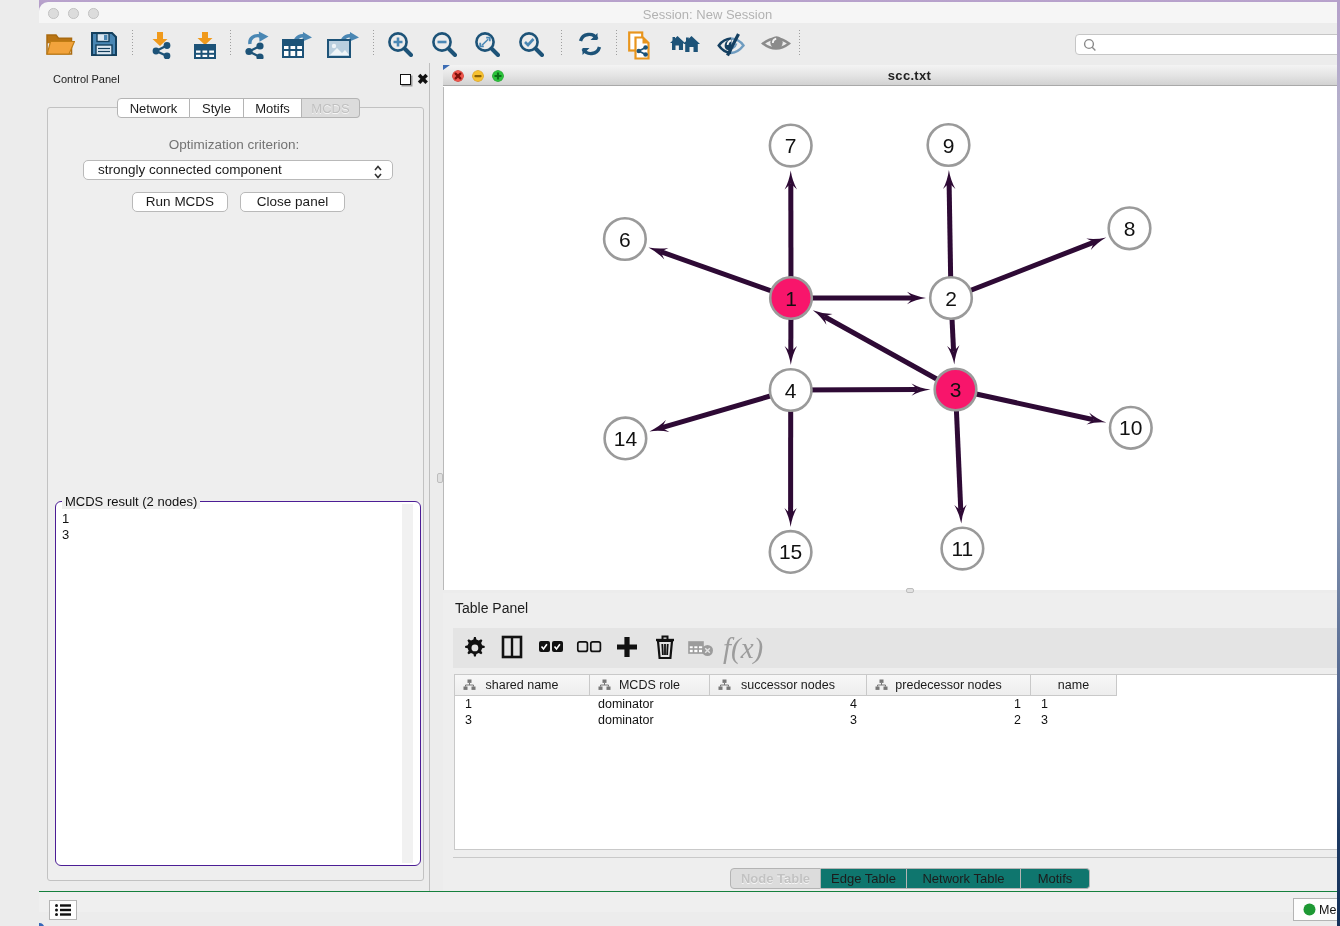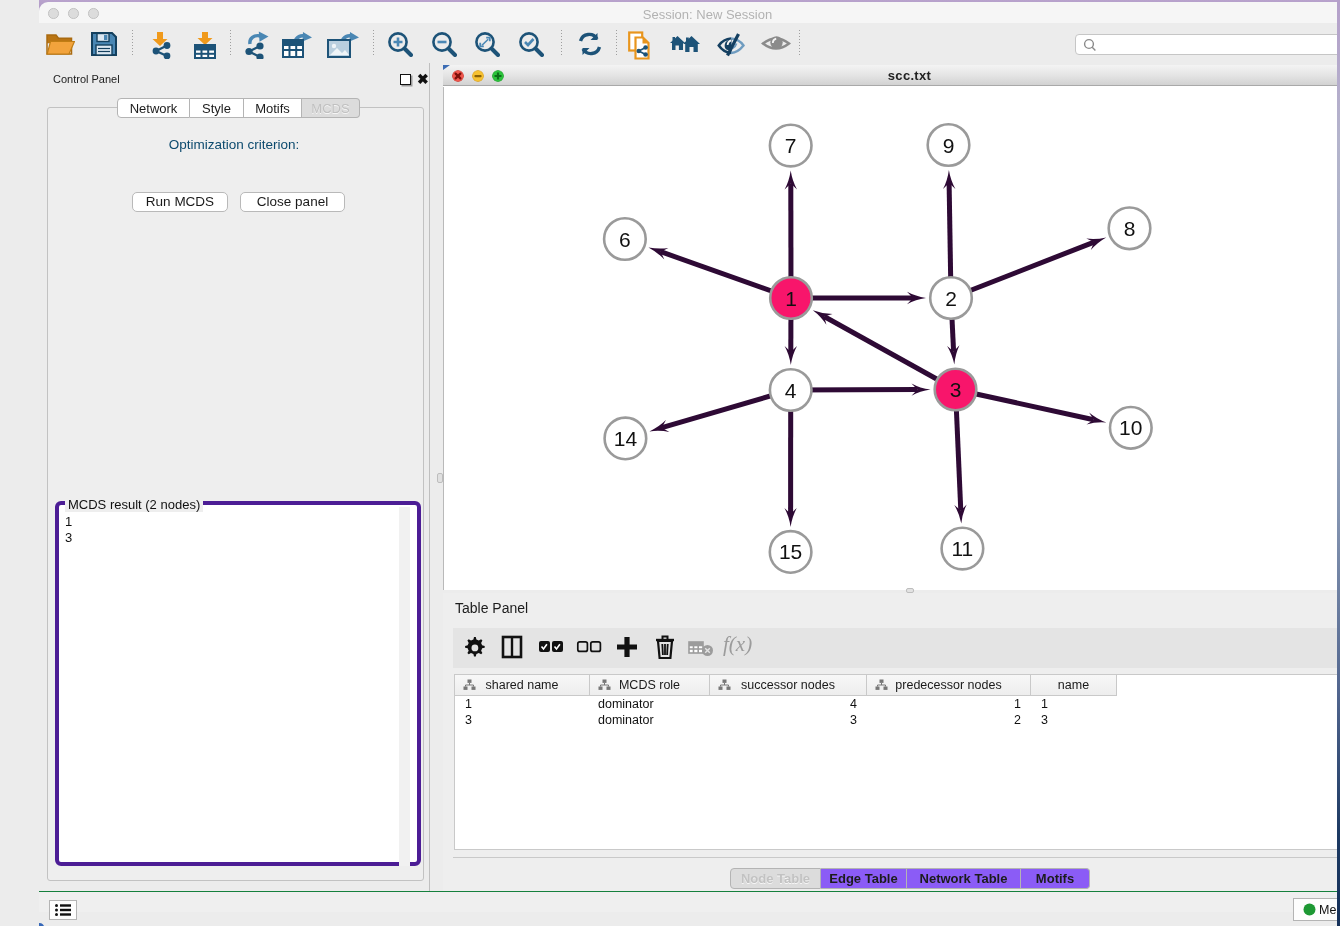--- a/index.html
+++ b/index.html
@@ -32,28 +32,28 @@
 .dockbtn-x { position:absolute; top:8px; font-size:14px; font-weight:bold; color:#111; }
 #cptabs { position:absolute; left:78px; top:35px; height:36px; display:flex; }
 .cptab { height:20px; line-height:19px; font-size:13px; color:#1c1c1c; text-align:center;
   background:#fff; border:1px solid #b4b4b4; border-left:none; }
 .cptab:first-child { border-left:1px solid #b4b4b4; border-radius:4px 0 0 4px; }
 .cptab.seltab { background:#dcdcdc; color:#c0c0c0; text-shadow:0 1px 0 #f5f5f5;
   border-radius:0 4px 4px 0; }
 #cpcontent { position:absolute; left:8px; top:44px; width:377px; height:774px;
   background:#eeeeee; border:1px solid #c2c2c2; border-radius:3px; }
 #optlabel { position:absolute; left:0; top:74px; width:100%; text-align:center;
-  font-size:13.5px; color:#0c4a6e; }
+  font-size:13.5px; color:#737373; }
 #optselect { position:absolute; left:44px; top:97px; width:310px; height:20px; background:#fff;
   border:1px solid #b9b9b9; border-radius:5px; font-size:13.5px; color:#1a1a1a;
   line-height:18px; padding-left:14px; }
 .cbtn { position:absolute; top:129px; height:20px; background:#fff; border:1px solid #b9b9b9;
   border-radius:5px; font-size:13.5px; color:#1a1a1a; text-align:center; line-height:18px; }
 #mcdsbox { position:absolute; left:16px; top:438px; width:366px; height:365px;
-  border:4px solid #4c1d95; border-radius:6px; background:#fff; }
+  border:1px solid #4c1d95; border-radius:6px; background:#fff; }
 #mcdslegend { position:absolute; left:6px; top:-8px; background:#eeeeee; padding:0 3px;
   font-size:13px; color:#111; }
 #mcdstext { position:absolute; left:6px; top:9px; font-size:13px; color:#111; line-height:16px; }
 #mcdsscroll { position:absolute; right:7px; top:2px; width:11px; height:359px; background:#f1f1f1; }
 
 #netwin { left:404px; top:65px; width:933px; height:525px; background:#fff; }
 #nettitle { position:absolute; left:0; top:0; width:933px; height:21px;
   background:linear-gradient(180deg,#f4f4f4 0%,#e3e3e3 55%,#d2d2d2 100%);
   border-radius:5px 5px 0 0; border-bottom:1px solid #a9a9a9; }
 #nettitle span { position:absolute; width:100%; text-align:center; top:3px; font-size:13px;
@@ -66,22 +66,22 @@
 #tphead { position:absolute; left:12px; top:7px; font-size:14px; color:#1c1c1c; }
 #tptoolbar { position:absolute; left:10px; top:35px; width:923px; height:40px; background:#e4e4e4; }
 #tpline { position:absolute; left:10px; top:264px; width:923px; height:1px; background:#c9c9c9; }
 #ttable { position:absolute; left:11px; top:81px; width:914px; height:176px; background:#fff;
   border:1px solid #c9c9c9; }
 .thr { position:absolute; top:0; height:21px; background:linear-gradient(180deg,#f7f7f7,#ededed);
   border-right:1px solid #c9c9c9; border-bottom:1px solid #c9c9c9;
   font-size:12.5px; color:#1a1a1a; text-align:center; line-height:20px; }
 .tcell { position:absolute; font-size:12.5px; color:#111; height:16px; line-height:16px; }
 #tptabs { position:absolute; left:287px; top:275px; height:21px; display:flex; }
-.tptab { height:21px; line-height:20px; font-size:13px; font-weight:bold; color:#1c1c1c; text-align:center;
-  background:#8b5cf6; border:1px solid #b4b4b4; border-left:none; }
+.tptab { height:21px; line-height:20px; font-size:13px; font-weight:normal; color:#1c1c1c; text-align:center;
+  background:#0f766e; border:1px solid #b4b4b4; border-left:none; }
 .tptab.seltab { background:#dcdcdc; color:#c2c2c2; text-shadow:0 1px 0 #f6f6f6; font-weight:bold;
   border-radius:4px 0 0 4px; border-left:1px solid #b4b4b4; }
 .tptab:last-child { border-radius:0 4px 4px 0; }
 
 #statusbar { left:0; top:891px; width:1337px; height:21px; background:#efefef;
   border-top:1px solid #15803d; }
 #listbtn { position:absolute; left:10px; top:8px; width:28px; height:20px; background:#fdfdfd;
   border:1px solid #b4b4b4; }
 #membtn { position:absolute; left:1254px; top:6px; width:75px; height:23px; background:#fdfdfd;
   border:1px solid #b4b4b4; font-size:12.5px; color:#111; }
@@ -251,20 +251,26 @@
   <div class="dockbtn-sq" style="left:361px;"></div>
   <div class="dockbtn-x" style="left:378px;">✖</div>
   <div id="cpcontent"></div>
   <div id="cptabs">
     <div class="cptab" style="width:73px">Network</div>
     <div class="cptab" style="width:54px">Style</div>
     <div class="cptab" style="width:58px">Motifs</div>
     <div class="cptab seltab" style="width:58px">MCDS</div>
   </div>
   <div id="optlabel">Optimization criterion:</div>
+  <div id="optselect">strongly connected component
+    <svg width="10" height="14" style="position:absolute;right:9px;top:4px" viewBox="0 0 10 14">
+      <path d="M2 5 L5 1.5 L8 5" fill="none" stroke="#333" stroke-width="1.6"></path>
+      <path d="M2 9 L5 12.5 L8 9" fill="none" stroke="#333" stroke-width="1.6"></path>
+    </svg>
+  </div>
   <div class="cbtn" style="left:93px;width:96px;">Run MCDS</div>
   <div class="cbtn" style="left:201px;width:105px;">Close panel</div>
   <div id="mcdsbox">
     <div id="mcdslegend">MCDS result (2 nodes)</div>
     <div id="mcdstext">1<br>3</div>
     <div id="mcdsscroll"></div>
   </div>
 </div>
 
 <div class="abs" id="netwin">
@@ -393,21 +399,21 @@
 <rect x="1" y="3" width="14" height="11" fill="#fff"></rect>
 <line x1="1" y1="6.5" x2="15" y2="6.5"></line>
           <line x1="1" y1="10" x2="15" y2="10"></line>
 <line x1="5.5" y1="3" x2="5.5" y2="14"></line>
           <line x1="10.2" y1="3" x2="10.2" y2="14"></line>
 </g>
         <rect x="1" y="3" width="14" height="3.5" fill="#9c9c9c"></rect>
 <circle cx="19.5" cy="11.5" r="5.5" fill="#9c9c9c"></circle>
 <path d="M17.2 9.2 l4.6 4.6 m0-4.6 l-4.6 4.6" stroke="#e4e4e4" stroke-width="1.4"></path>
       </svg>
-      <div style="position:absolute;left:270px;top:4px;font-family:'Liberation Serif',serif;font-style:italic;font-size:21px;color:#9c9c9c;">f(x)</div>
+      <div style="position:absolute;left:270px;top:4px;font-family:'Liberation Serif',serif;font-style:italic;font-size:29px;color:#9c9c9c;">f(x)</div>
     </div>
   <div id="ttable">
       <div class="thr" style="left:0px;width:135px;"><svg style="position:absolute;left:8px;top:4px" width="13" height="12" viewBox="0 0 13 12">
 <g fill="#777">
             <rect x="4.5" y="0.5" width="4" height="3.4"></rect>
             <rect x="0.5" y="7.5" width="4" height="3.4"></rect>
             <rect x="8.5" y="7.5" width="4" height="3.4"></rect>
           </g>
 <path d="M6.5 4 v2 M2.5 7.5 v-1.5 h8 v1.5" fill="none" stroke="#777" stroke-width="1"></path>
         </svg>shared name</div>

